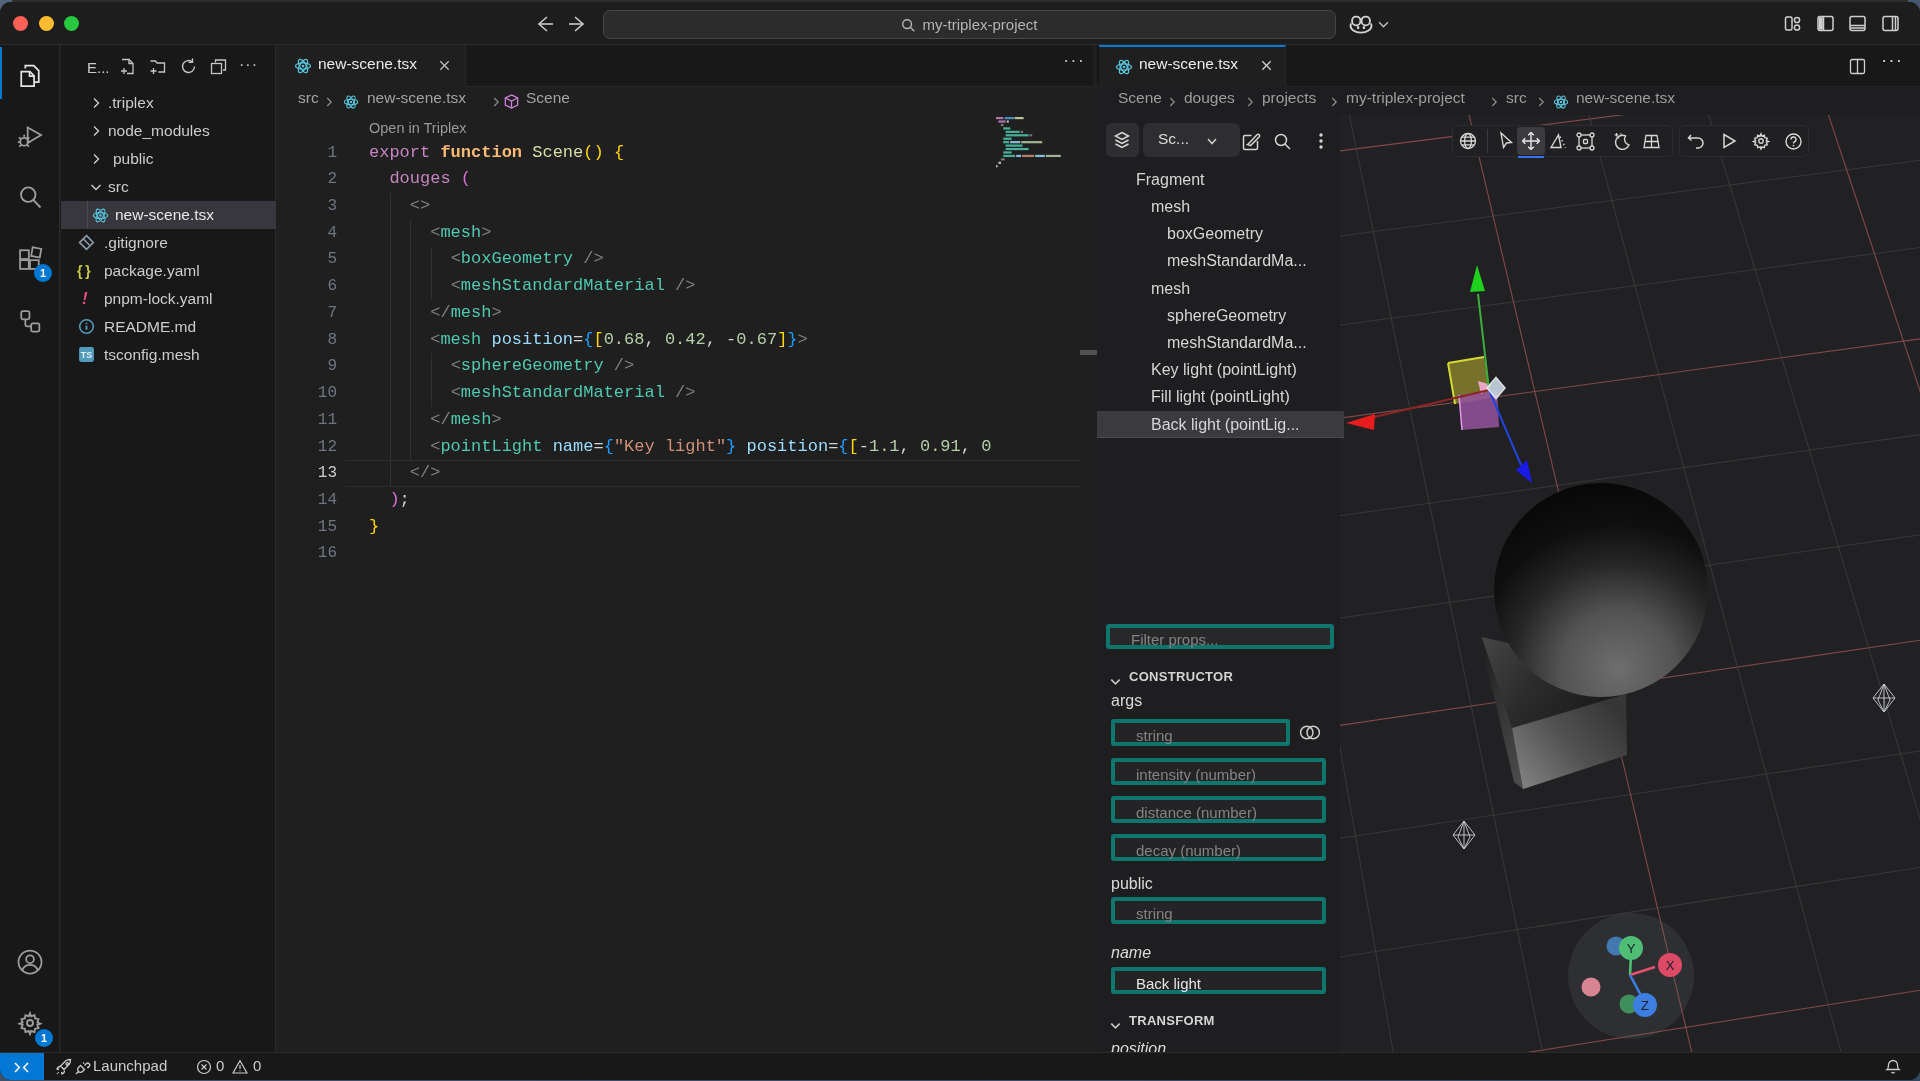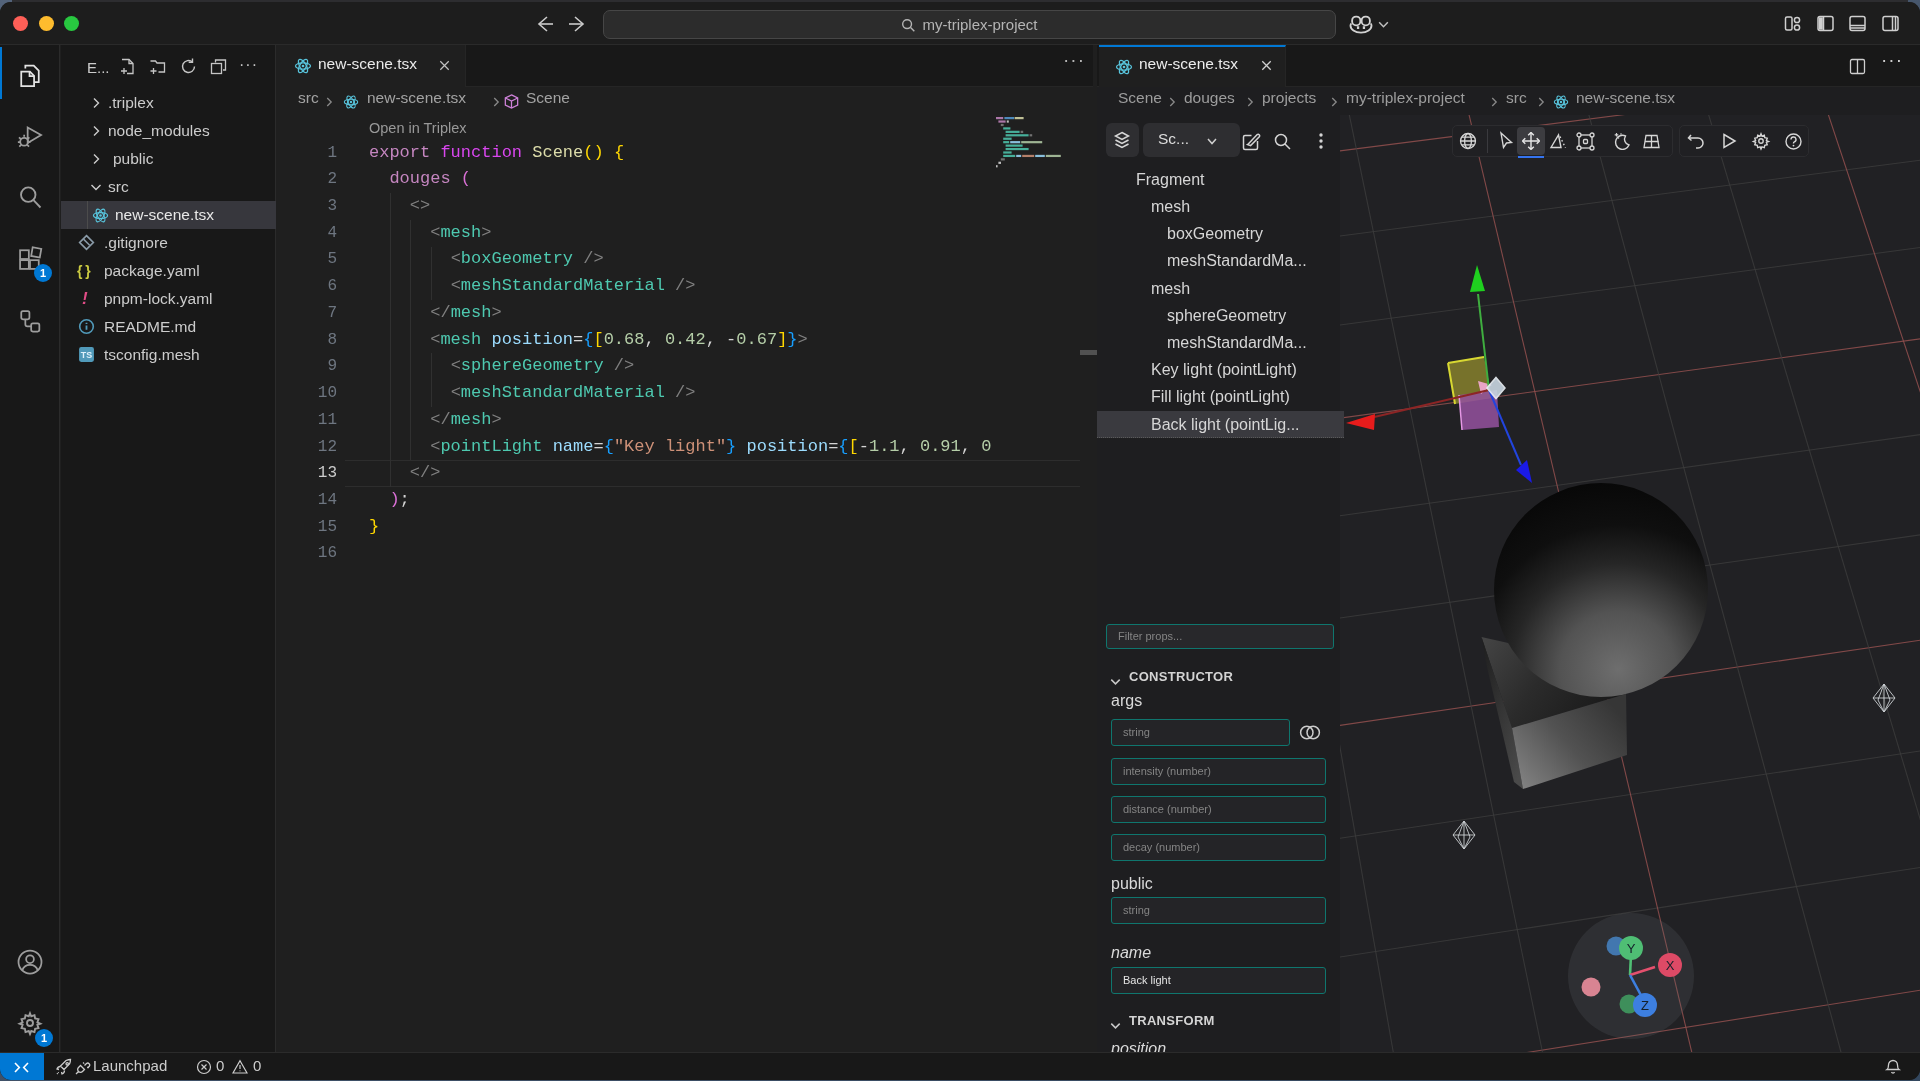--- a/index.html
+++ b/index.html
@@ -24,32 +24,32 @@
   .chev { position:absolute; width:16px; height:16px; top:6px; }
   .ficon { position:absolute; width:17px; height:17px; top:5px; font-weight:bold; }
   
   .edgroup { position:absolute; left:277px; top:45px; width:816px; height:1007px; background:#1f1f1f; }
   .tabsbar { position:absolute; left:0; top:0; width:100%; height:42px; background:#181818; border-bottom:1px solid #252525; }
   .tab { position:absolute; left:0; top:0; height:42px; background:#1f1f1f; border-right:1px solid #252525; color:#e9e9e9; font-size:15.5px; }
   .crumbs { position:absolute; top:44px; left:0; height:26px; font-size:15.5px; color:#a3a3a3; white-space:nowrap; }
   .codelens { position:absolute; font-size:14.5px; color:#999999; }
   .gutter { position:absolute; font-family:"Liberation Mono",monospace; font-size:16px; color:#6e7681; text-align:right; width:40px; }
   .codeline { position:absolute; font-family:"Liberation Mono",monospace; font-size:17px; white-space:pre; color:#d4d4d4; }
-  .k { color:#c586c0; } .b { color:#d946ef; } .fn { color:#dcdcaa; }
+  .k { color:#c586c0; } .b { color:#fdba74;font-weight:bold; } .fn { color:#dcdcaa; }
   .g1 { color:#ffd700; } .g2 { color:#da70d6; } .g3 { color:#179fff; }
   .ang { color:#808080; } .tag { color:#4ec9b0; } .attr { color:#9cdcfe; }
   .num { color:#b5cea8; } .str { color:#ce9178; }
   .indent-guide { position:absolute; width:1px; background:#303030; }
   
   .rpanel { position:absolute; left:1097px; top:45px; width:823px; height:1007px; background:#1e1e20; }
   .rtab { position:absolute; left:2px; top:0; width:187px; height:42px; background:#1f1f1f; border-top:2px solid #0078d4; border-right:1px solid #252525; color:#ececec; font-size:15.5px; }
   .rcrumbs { position:absolute; top:44px; left:0px; width:823px; height:26px; font-size:15.5px; color:#9d9d9d; white-space:nowrap; background:#1e1e20; }
   .trow { position:absolute; left:0; width:247px; height:27px; line-height:27px; font-size:16px; color:#d6d6d6; white-space:nowrap; }
   .pp-lbl { position:absolute; font-size:16px; color:#dadada; }
-  .pp-input { position:absolute; height:27px; background:#242427; border:1px solid #0f766e; border-radius:3px; color:#848484; font-size:11px; line-height:25px; padding-left:11px; }
+  .pp-input { position:absolute; height:27px; background:#242427; border:4px solid #0f766e; border-radius:3px; color:#848484; font-size:15px; line-height:25px; padding-left:21px; }
   .pp-head { position:absolute; font-size:13px; font-weight:bold; color:#d4d4d4; letter-spacing:0.3px; }
   .tbtn { position:absolute; background:#2e2e31; border-radius:6px; }
   
   .statusbar { position:absolute; left:0; top:1052px; width:1920px; height:28px; background:#181818; border-top:1px solid #2b2b2b; color:#cccccc; font-size:15px; }
   svg { display:block; }
 </style></head>
 <body>
 <div style="position:absolute;left:12px;top:0;width:1896px;height:3px;background:#2d2d30"></div>
 <div id="win">
     <div id="cx">

